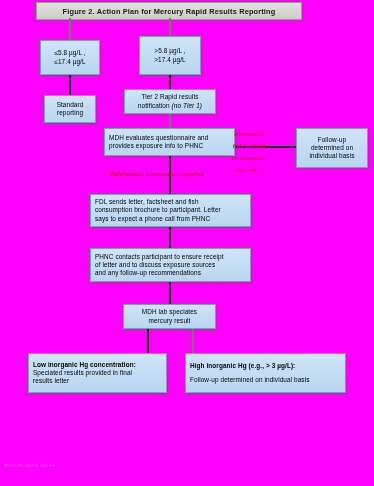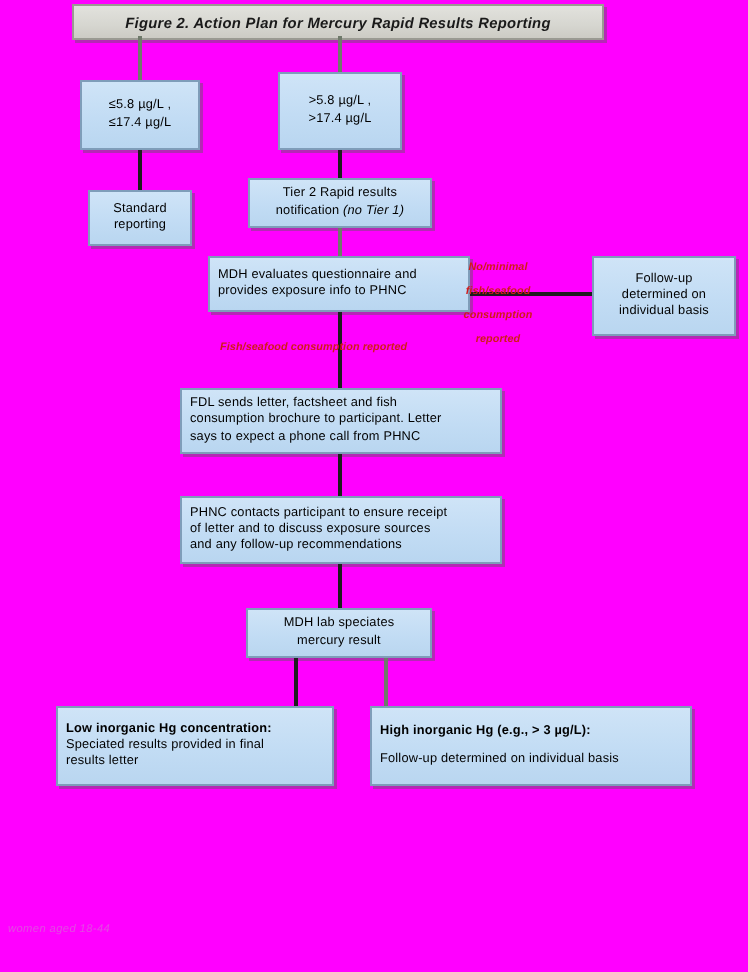--- a/index.html
+++ b/index.html
@@ -48,21 +48,20 @@
     background: linear-gradient(to bottom, #e2e2dd 0%, #d6d6d0 60%, #cccbc4 100%);
     border: 1px solid #9a9a92;
     box-shadow: 1.5px 1.5px 0 rgba(90,90,90,0.45);
     display: flex;
     align-items: center;
     justify-content: center;
     font-size: 7.4px;
     color: #1a1a1a;
     font-weight: 600;
     letter-spacing: 0.15px;
-    font-style: italic;
   }
 
   
   .vline {
     position: absolute;
     width: 2px;
     background: #6f7a6a;
   }
   .vline.dark { background: #1d1d1d; }
   .hline {

